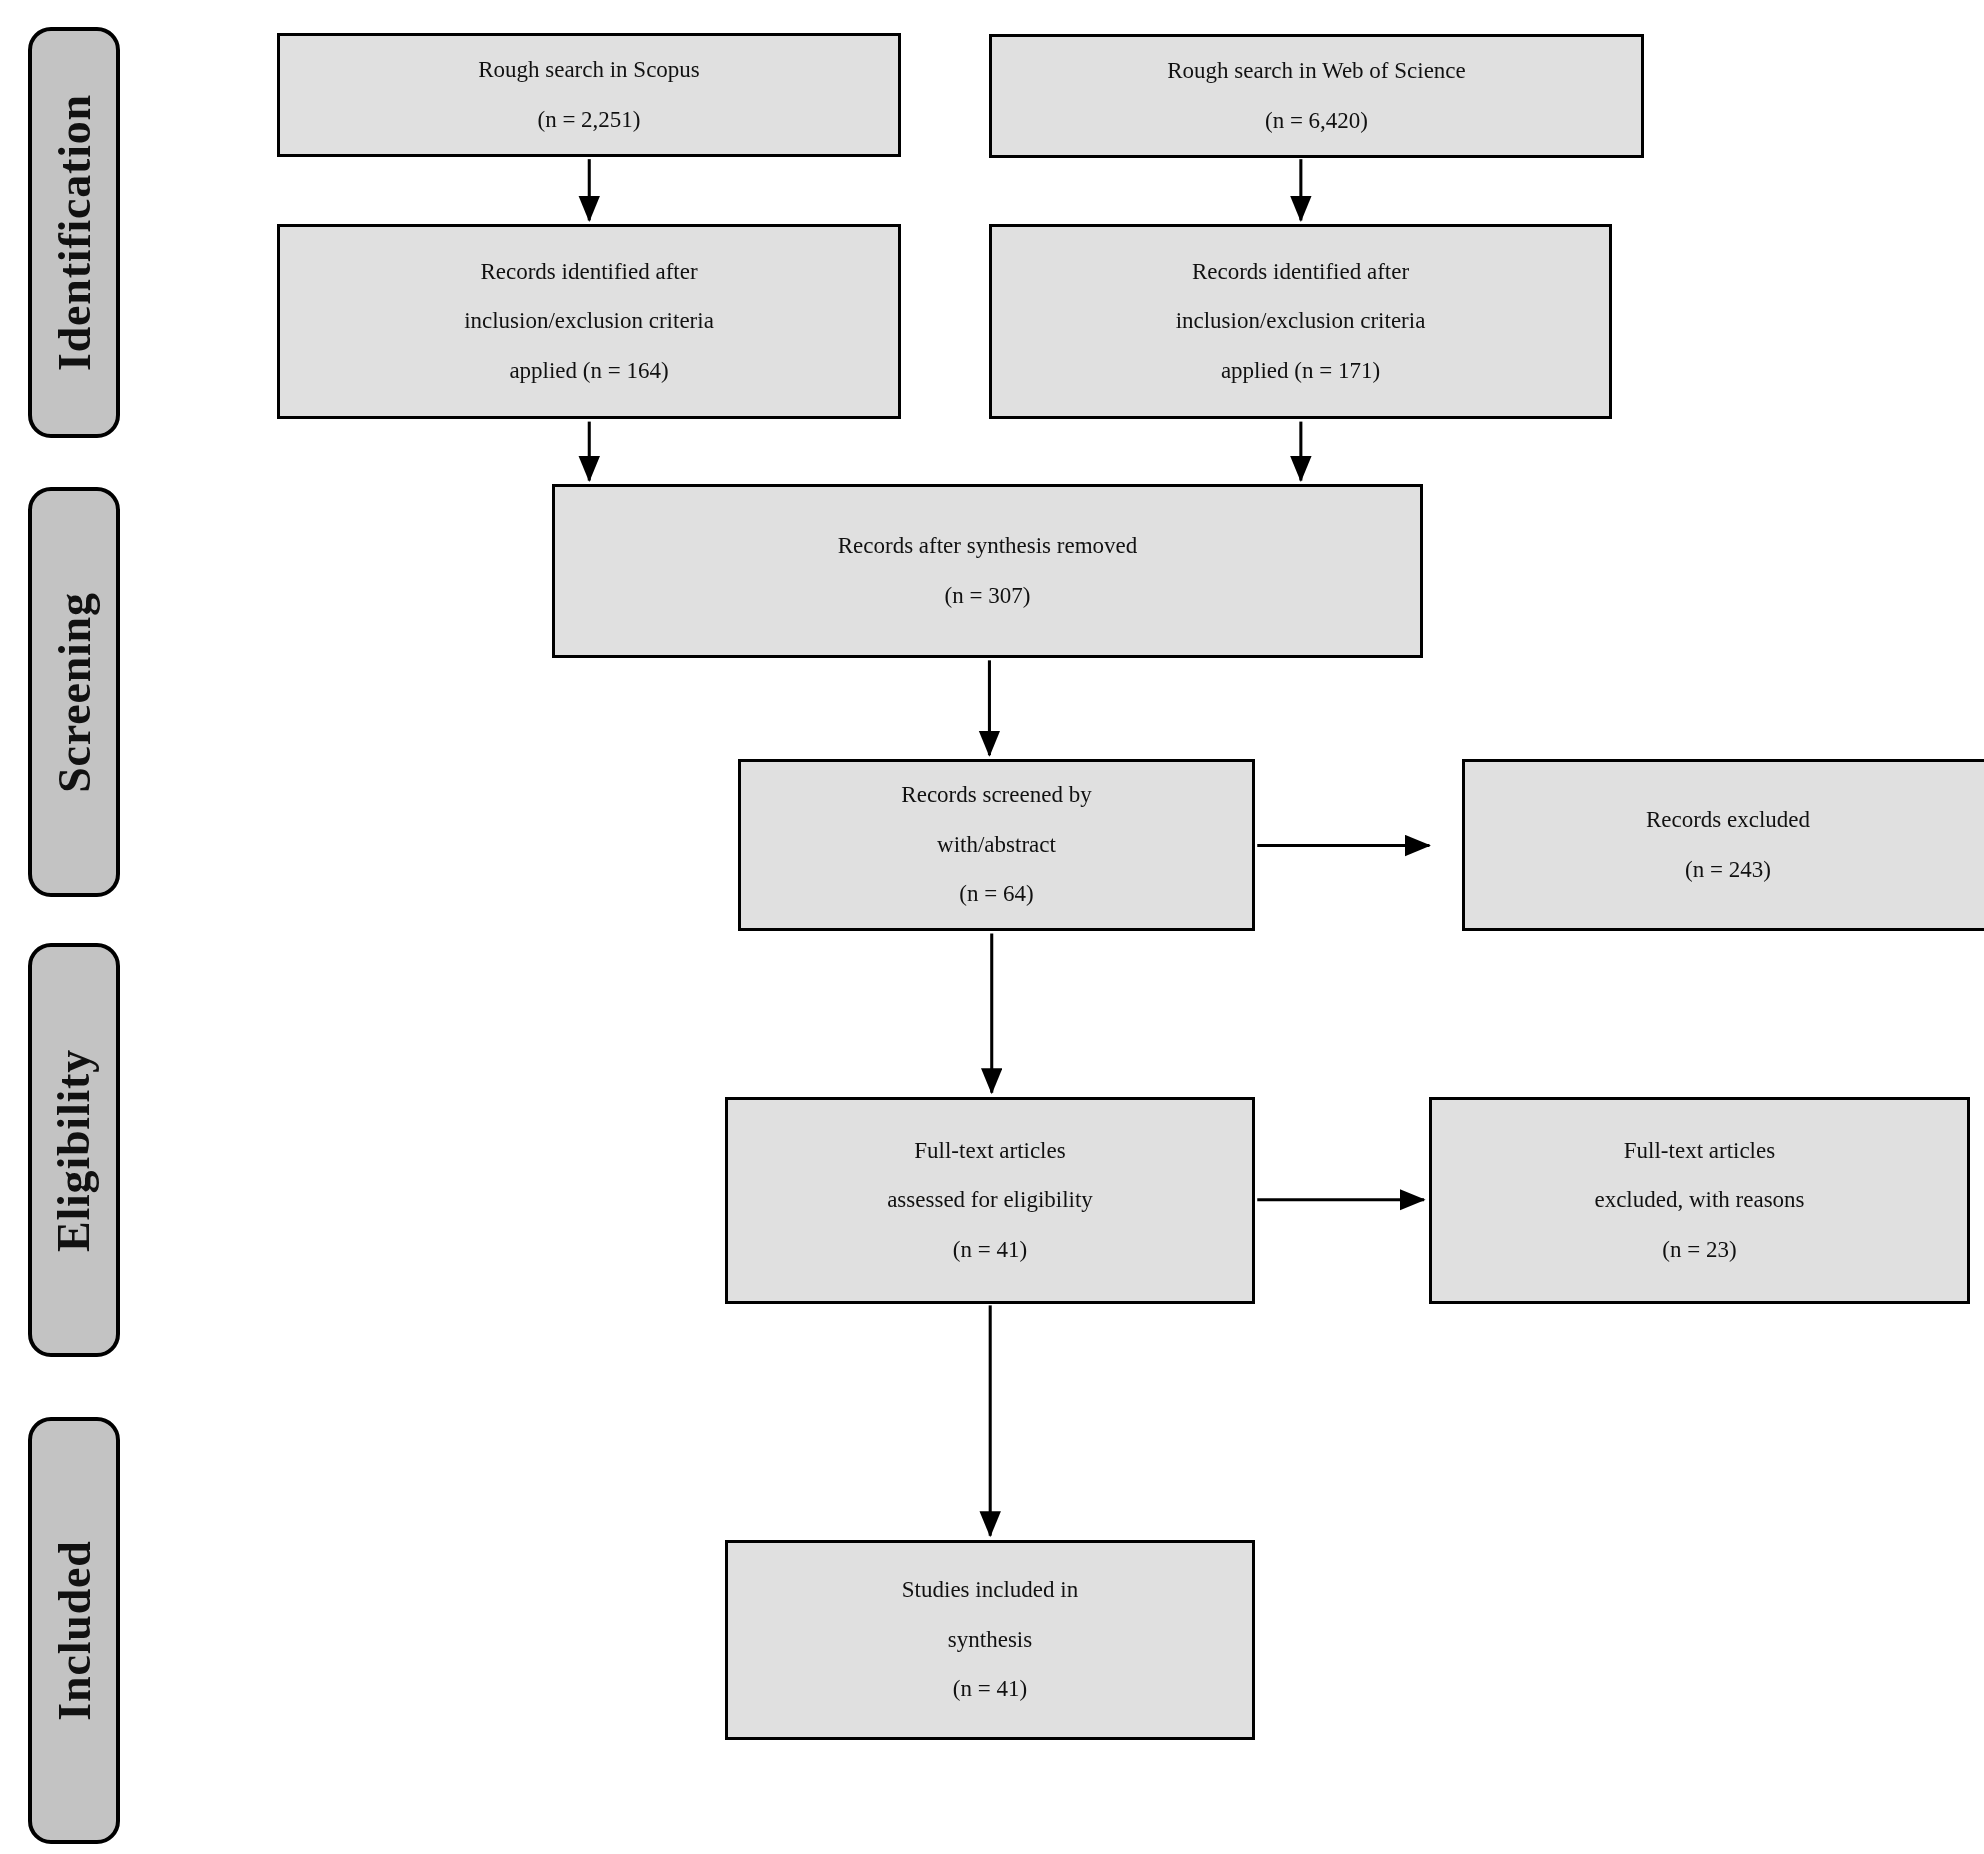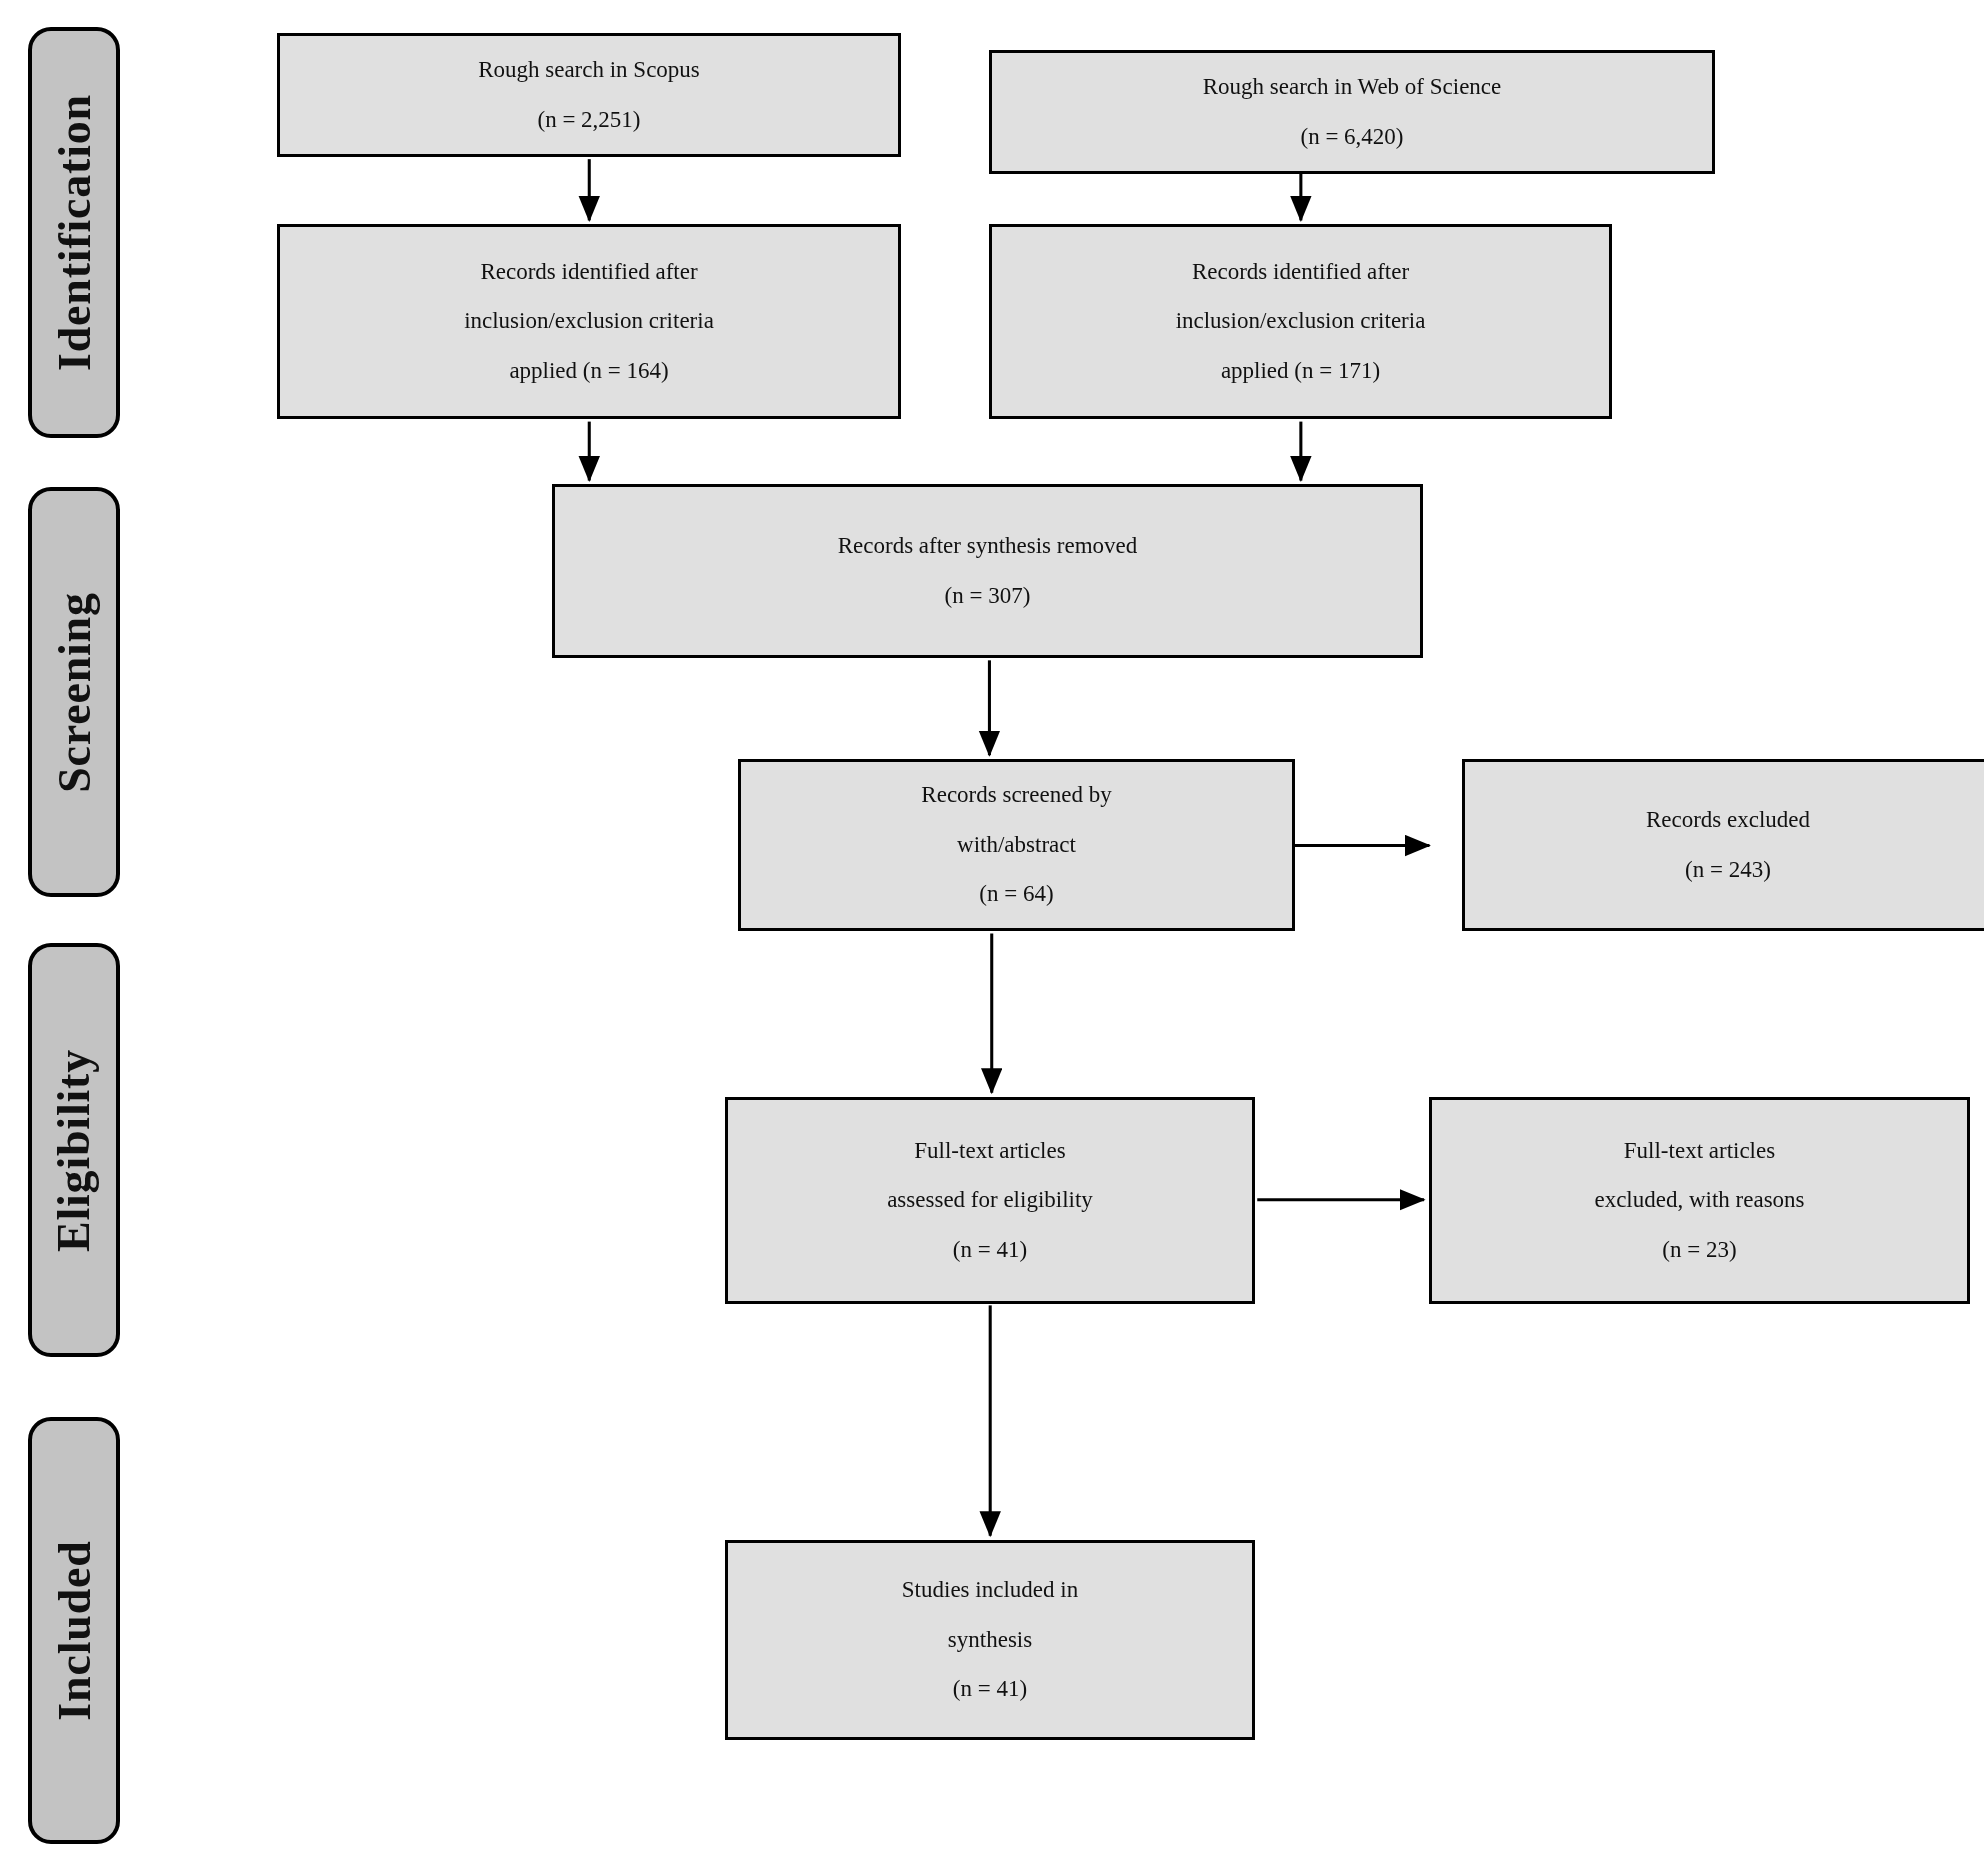--- a/index.html
+++ b/index.html
@@ -101,21 +101,21 @@
     <line x1="1296" y1="1220" x2="1296" y2="1428" marker-end="url(#ah)"></line>
     <line x1="1643" y1="1568" x2="1861" y2="1568" marker-end="url(#ah)"></line>
     <line x1="1294" y1="1706" x2="1294" y2="2007" marker-end="url(#ah)"></line>
   </svg>
 
   <div class="flow-box" style="left:277px;top:33px;width:624px;height:124px;">
     <span>Rough search in Scopus</span>
     <span>(n = 2,251)</span>
   </div>
 
-  <div class="flow-box" style="left:989px;top:50px;width:726px;height:124px;">
+  <div class="flow-box" style="left:989px;top:34px;width:655px;height:124px;">
     <span>Rough search in Web of Science</span>
     <span>(n = 6,420)</span>
   </div>
 
   <div class="flow-box" style="left:277px;top:224px;width:624px;height:195px;">
     <span>Records identified after</span>
     <span>inclusion/exclusion criteria</span>
     <span>applied (n = 164)</span>
   </div>
 
@@ -123,21 +123,21 @@
     <span>Records identified after</span>
     <span>inclusion/exclusion criteria</span>
     <span>applied (n = 171)</span>
   </div>
 
   <div class="flow-box" style="left:552px;top:484px;width:871px;height:174px;">
     <span>Records after synthesis removed</span>
     <span>(n = 307)</span>
   </div>
 
-  <div class="flow-box" style="left:738px;top:759px;width:557px;height:172px;">
+  <div class="flow-box" style="left:738px;top:759px;width:517px;height:172px;">
     <span>Records screened by</span>
     <span>with/abstract</span>
     <span>(n = 64)</span>
   </div>
 
   <div class="flow-box" style="left:1462px;top:759px;width:532px;height:172px;">
     <span>Records excluded</span>
     <span>(n = 243)</span>
   </div>
 

